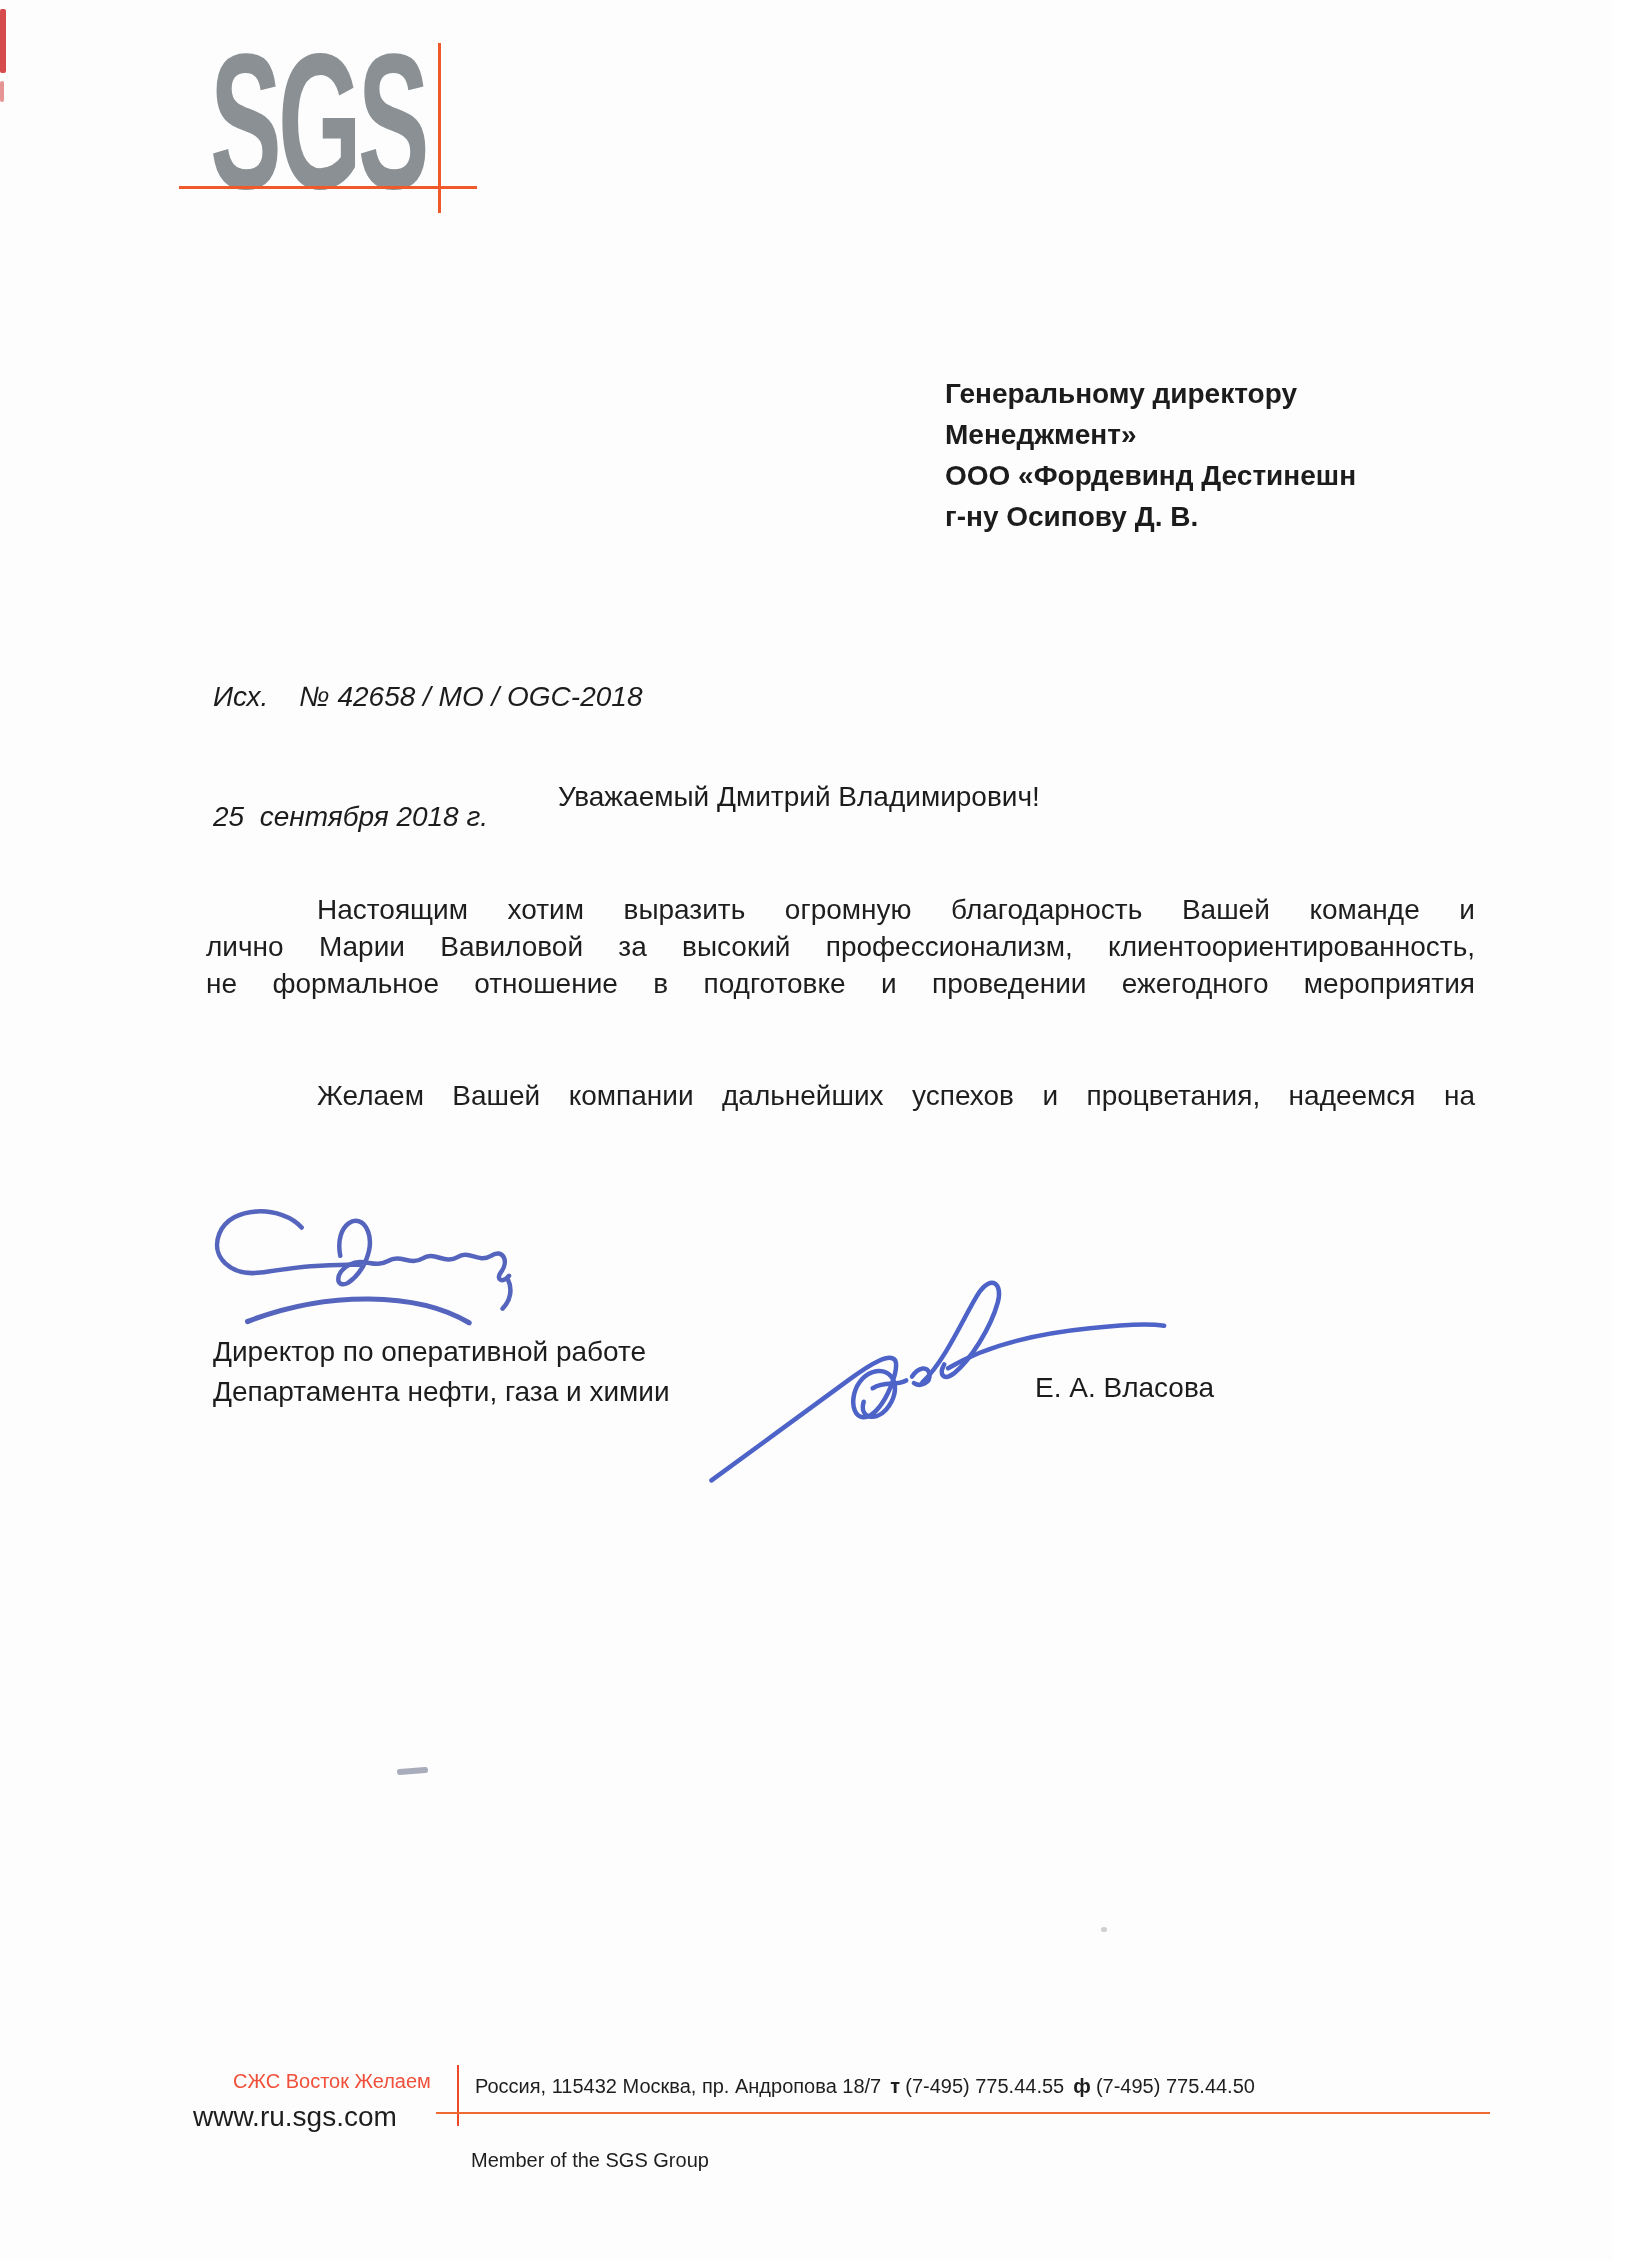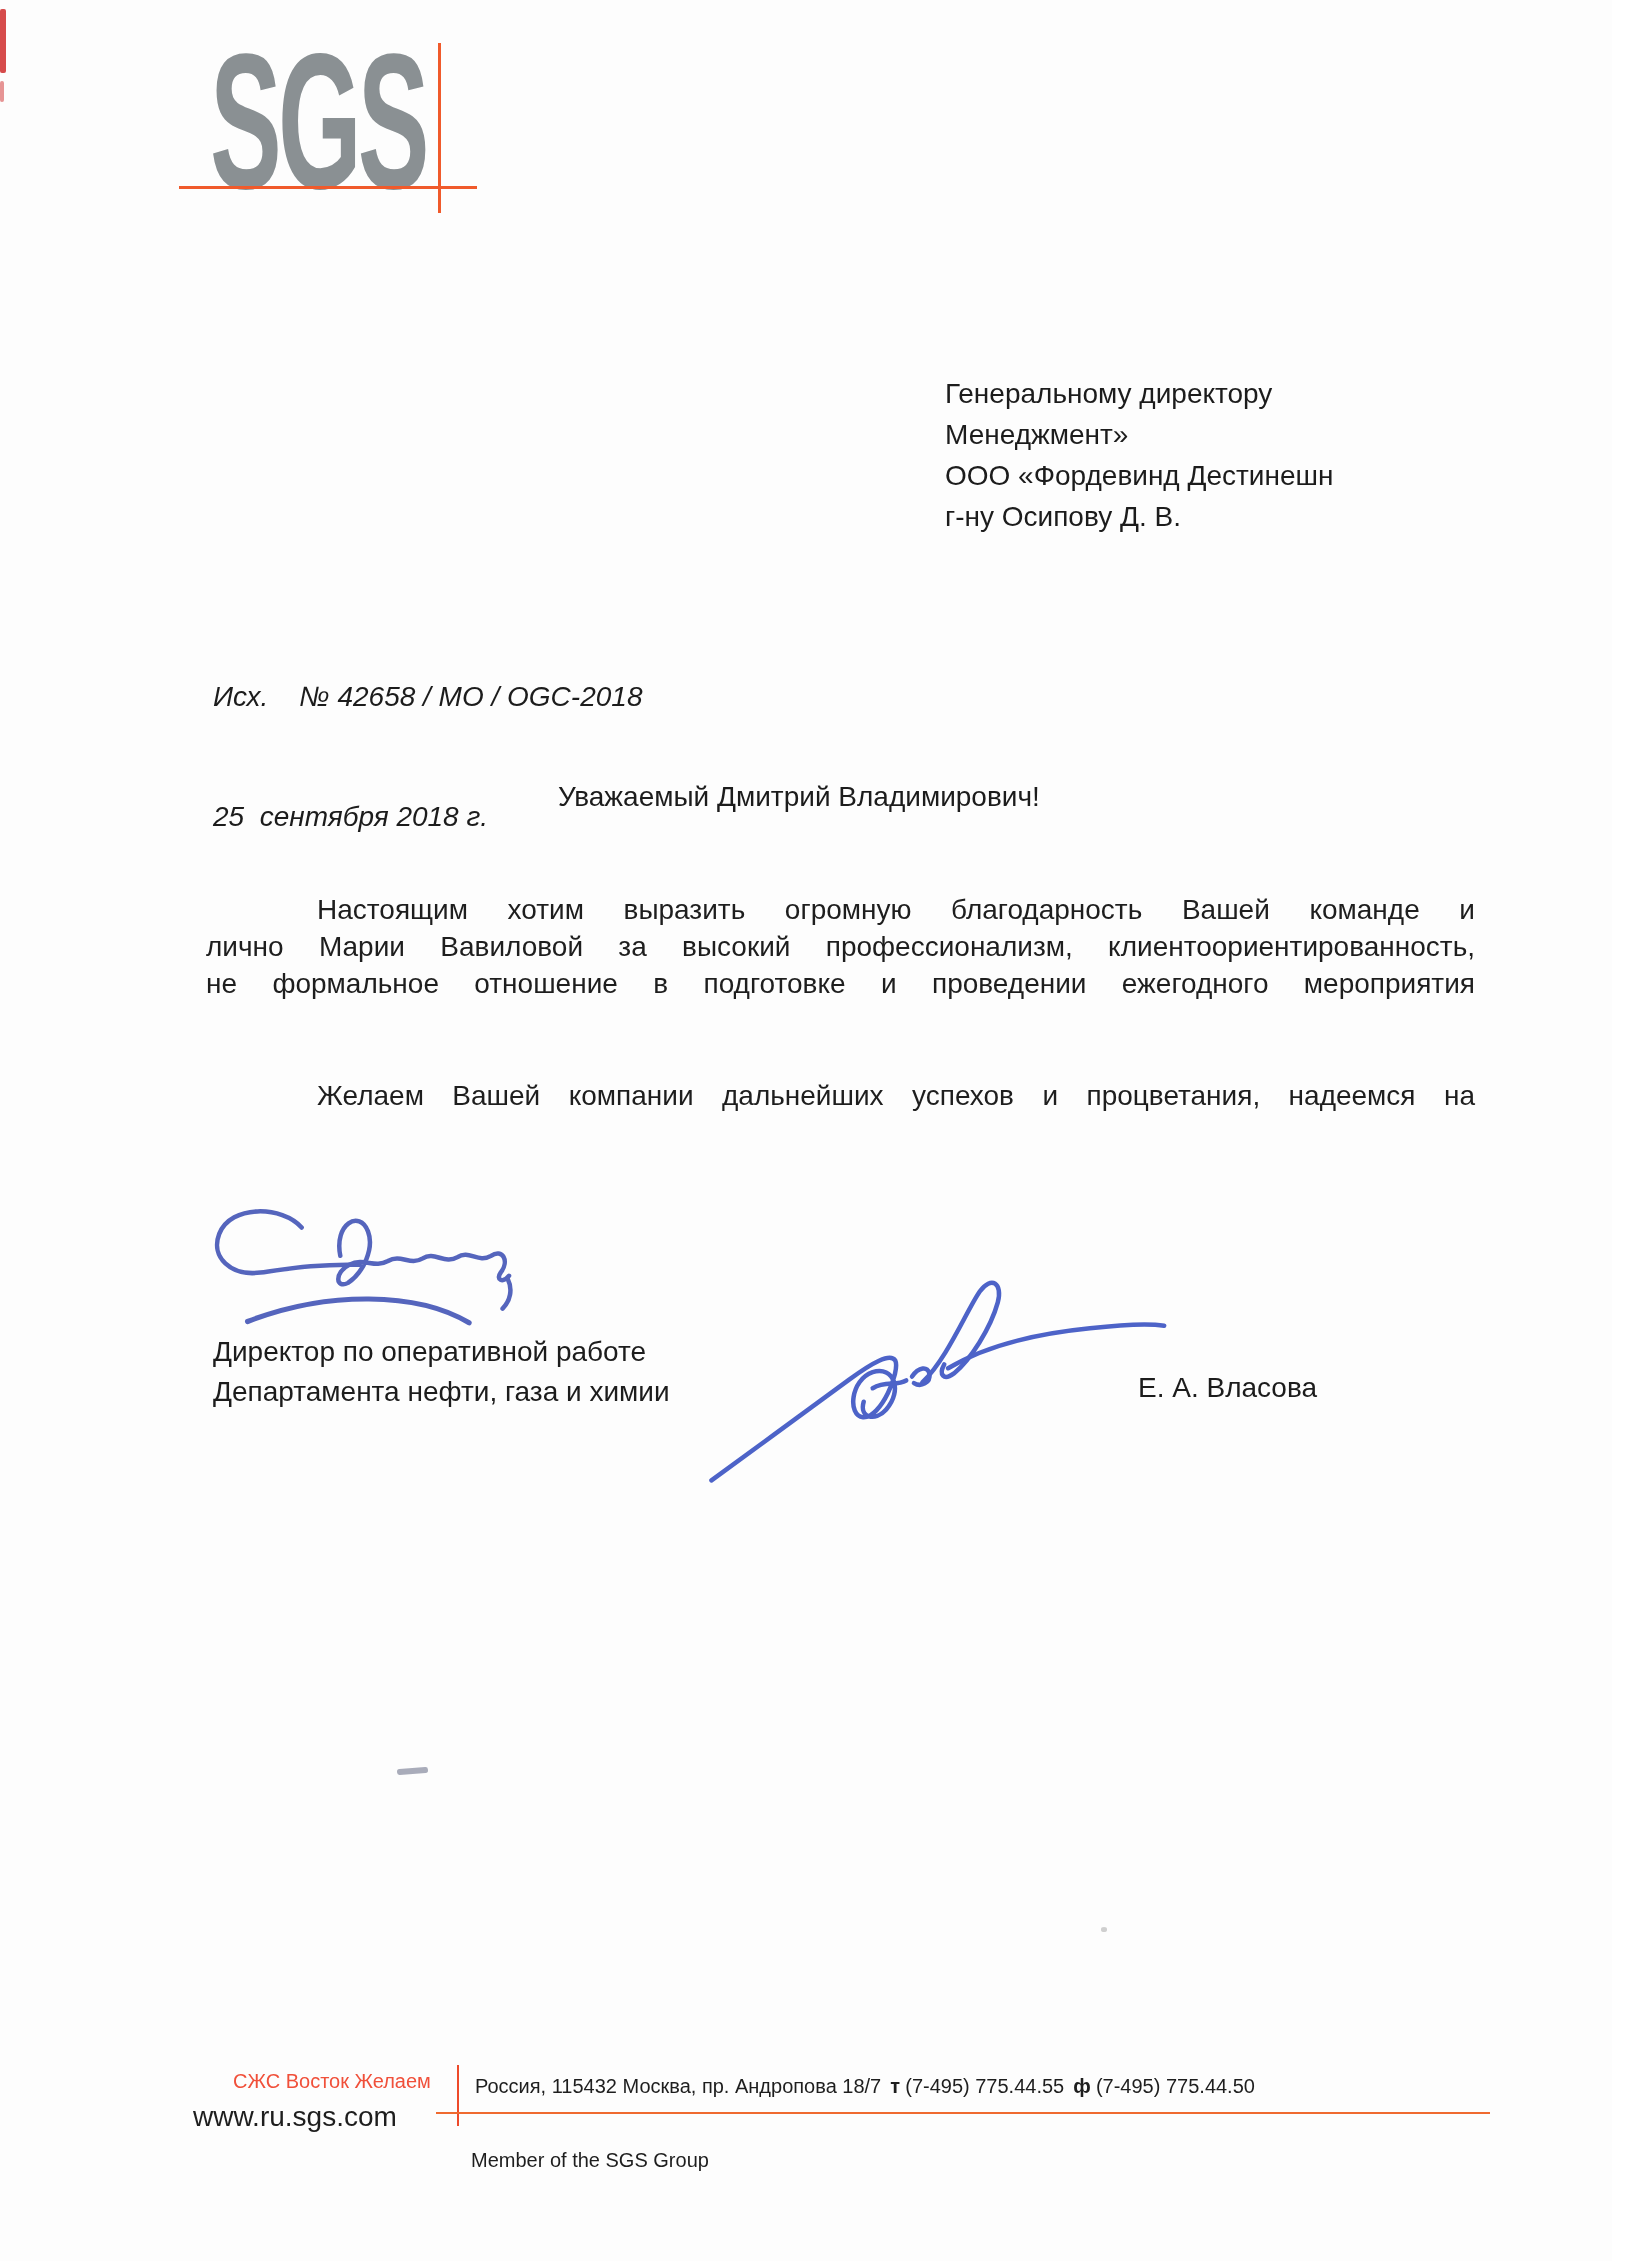--- a/index.html
+++ b/index.html
@@ -13,21 +13,21 @@
     position: relative; width: 1612px; height: 2261px;
     background: #fdfdfd;
   }
 
   
   .logo-svg { position: absolute; left: 210px; top: 46px; }
   .logo-hline { position: absolute; left: 179px; top: 186px; width: 298px; height: 2.6px; background: #f05a2b; }
   .logo-vline { position: absolute; left: 438px; top: 43px; width: 2.6px; height: 170px; background: #f05a2b; }
 
   
-  .recipient { position: absolute; left: 945px; top: 373px; font-size: 28px; line-height: 41px; color: #1c1c1c; }
+  .recipient { position: absolute; left: 945px; top: 373px; font-size: 28px; line-height: 41px; color: #1c1c1c; font-weight: bold; }
 
   
   .reference { position: absolute; left: 213px; top: 597px; font-size: 28px; line-height: 40px; font-style: italic; white-space: pre; color: #1c1c1c; }
 
   
   .salutation { position: absolute; left: 558px; top: 781px; font-size: 28px; color: #1c1c1c; }
 
   
   .para { position: absolute; left: 206px; width: 1269px; font-size: 28px; color: #1e1e1e; }
   .para-1 { top: 891px; }
@@ -36,21 +36,21 @@
   .bline.indent { padding-left: 111px; }
   .bline.last { text-align-last: left; }
 
   
   .hand-svg { position: absolute; }
   .closing-svg { left: 205px; top: 1194px; }
   .scrawl-svg { left: 676px; top: 1256px; }
   .sig-title { position: absolute; left: 213px; font-size: 28px; color: #1c1c1c; }
   .sig-title-1 { top: 1336px; }
   .sig-title-2 { top: 1376px; }
-  .sig-name { position: absolute; left: 1138px; top: 1372px; font-size: 28px; color: #1c1c1c; }
+  .sig-name { position: absolute; left: 1035px; top: 1372px; font-size: 28px; color: #1c1c1c; }
 
   
   .f-company { position: absolute; left: 233px; top: 2070px; font-size: 20px; color: #f0503a; }
   .f-site { position: absolute; left: 193px; top: 2101px; font-size: 28px; color: #1e1e1e; }
   .f-vline { position: absolute; left: 457px; top: 2065px; width: 1.9px; height: 61px; background: #ee4a2a; }
   .f-hline { position: absolute; left: 436px; top: 2112px; width: 1054px; height: 1.9px; background: #ef6a30; }
   .f-address { position: absolute; left: 475px; top: 2075px; font-size: 20px; color: #1e1e1e; white-space: nowrap; }
   .f-address .lbl { font-weight: bold; margin-left: 9px; }
   .f-address .num { margin-left: 5.2px; }
   .f-member { position: absolute; left: 471px; top: 2149px; font-size: 20px; color: #1e1e1e; }

